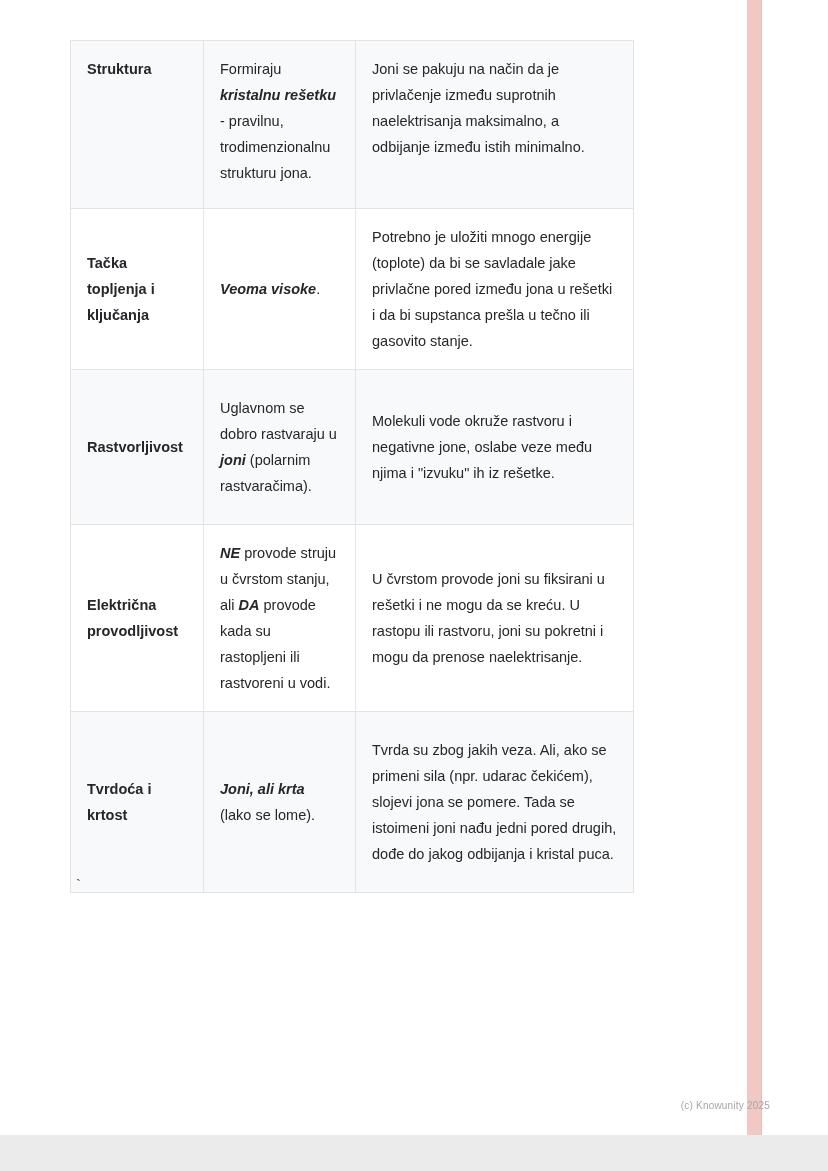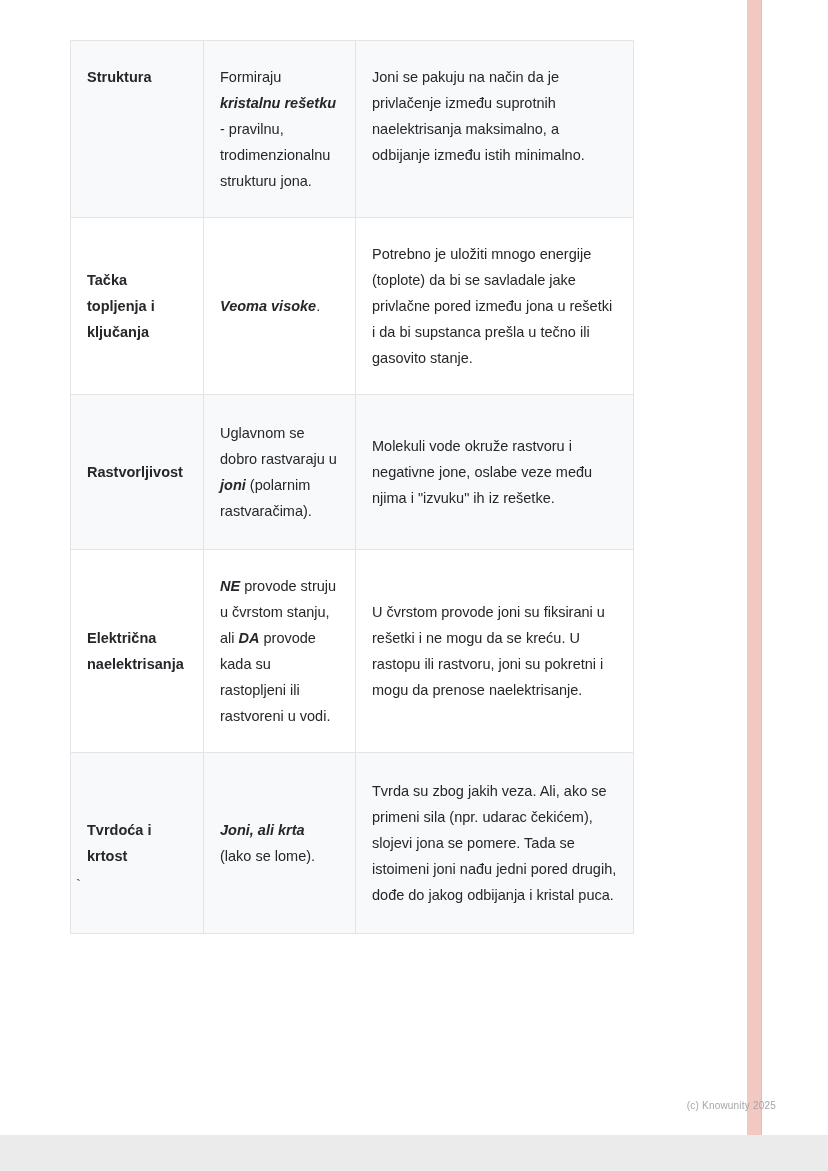--- a/index.html
+++ b/index.html
@@ -34,21 +34,21 @@
     left: 70px; top: 40px;
     width: 563px;
     border-collapse: collapse;
     table-layout: fixed;
     font-size: 14.5px;
     line-height: 26px;
     color: #26262b;
   }
   table.props td {
     border: 1px solid #e4e4e7;
-    padding: 23px 16px;
+    padding: 15px 16px;
     vertical-align: middle;
     word-wrap: break-word;
   }
   table.props tr:nth-child(odd) td { background: #f8f9fa; }
   table.props tr:nth-child(even) td { background: #ffffff; }
   table.props tr:first-child td { vertical-align: top; }
   table.props tr:nth-child(1) { height: 168px; }
   table.props tr:nth-child(2) { height: 155px; }
   table.props tr:nth-child(3) { height: 155px; }
   table.props tr:nth-child(4) { height: 154px; }
@@ -57,21 +57,21 @@
   td.col-value strong, td.col-prop strong { font-weight: 700; font-style: italic; }
   .stray-mark {
     position: absolute;
     left: 76px; top: 876px;
     font-size: 15px;
     color: #3a3a3e;
     z-index: 2;
   }
   .footer-credit {
     position: absolute;
-    right: 52px; top: 1100px;
+    right: 58px; top: 1100px;
     font-size: 10px;
     color: #a6a6aa;
     z-index: 2;
     letter-spacing: 0.2px;
   }
 </style>
 </head>
 <body>
 
 <div class="page">
@@ -94,21 +94,21 @@
           <td class="col-prop">Tačka topljenja i ključanja</td>
           <td class="col-value"><strong>Veoma visoke</strong>.</td>
           <td class="col-expl">Potrebno je uložiti mnogo energije (toplote) da bi se savladale jake privlačne pored između jona u rešetki i da bi supstanca prešla u tečno ili gasovito stanje.</td>
         </tr>
         <tr>
           <td class="col-prop">Rastvorljivost</td>
           <td class="col-value">Uglavnom se dobro rastvaraju u <strong>joni</strong> (polarnim rastvaračima).</td>
           <td class="col-expl">Molekuli vode okruže rastvoru i negativne jone, oslabe veze među njima i "izvuku" ih iz rešetke.</td>
         </tr>
         <tr>
-          <td class="col-prop">Električna naelektrisanja</td>
+          <td class="col-prop">Električna provodljivost</td>
           <td class="col-value"><strong>NE</strong> provode struju u čvrstom stanju, ali <strong>DA</strong> provode kada su rastopljeni ili rastvoreni u vodi.</td>
           <td class="col-expl">U čvrstom provode joni su fiksirani u rešetki i ne mogu da se kreću. U rastopu ili rastvoru, joni su pokretni i mogu da prenose naelektrisanje.</td>
         </tr>
         <tr>
           <td class="col-prop">Tvrdoća i krtost</td>
           <td class="col-value"><strong>Joni, ali krta</strong> (lako se lome).</td>
           <td class="col-expl">Tvrda su zbog jakih veza. Ali, ako se primeni sila (npr. udarac čekićem), slojevi jona se pomere. Tada se istoimeni joni nađu jedni pored drugih, dođe do jakog odbijanja i kristal puca.</td>
         </tr>
       </tbody>
   </table>

